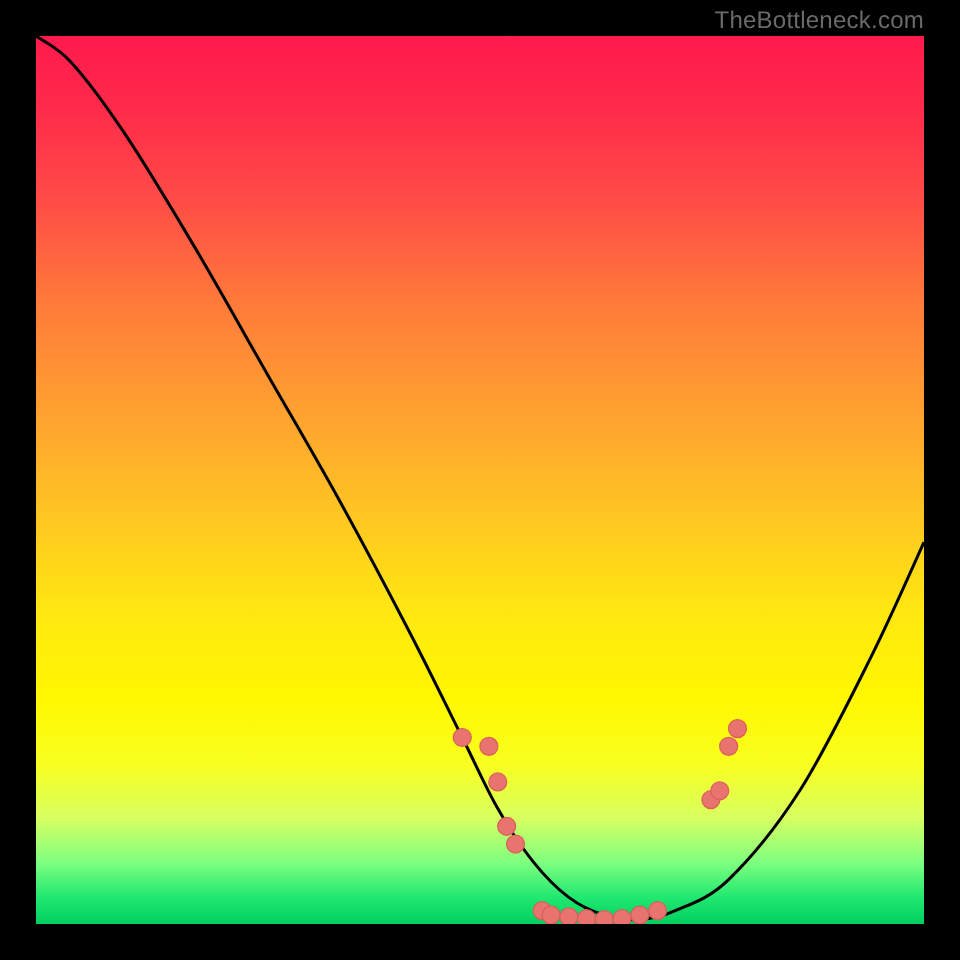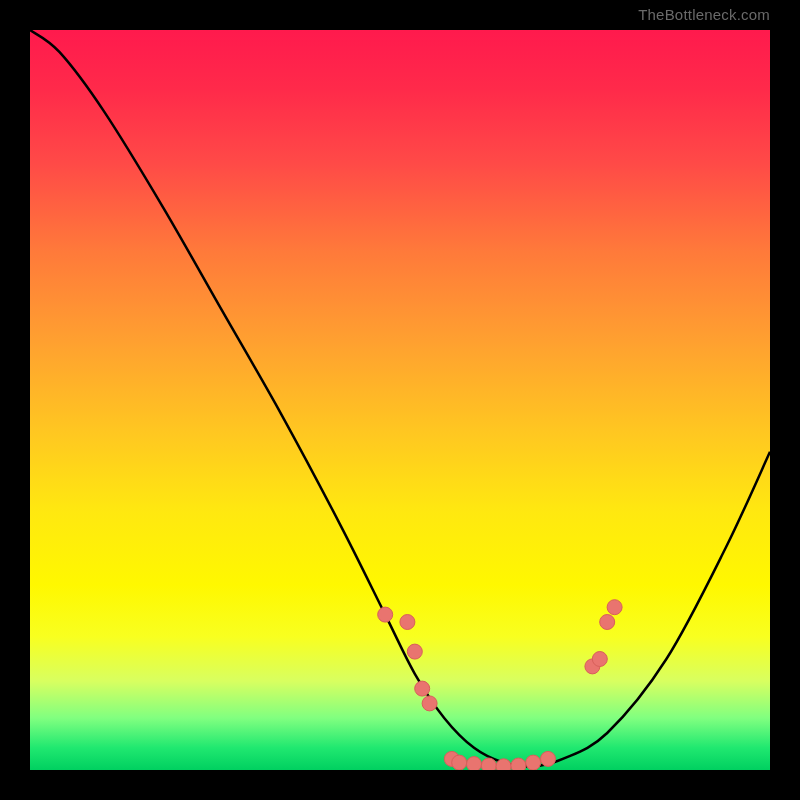--- a/index.html
+++ b/index.html
@@ -31,21 +31,21 @@
       #80ff80 93%,
       #20e870 97%,
       #00d060 100%
     );
   }
   .watermark {
     position: absolute;
     top: 6px;
     right: 30px;
     color: #6a6a6a;
-    font-size: 15px;
+    font-size: 20px;
     font-weight: 500;
     letter-spacing: 0.2px;
   }
   svg.curve {
     position: absolute;
     left: 0; top: 0;
     width: 100%; height: 100%;
   }
   .dot {
     fill: #e9746f;

